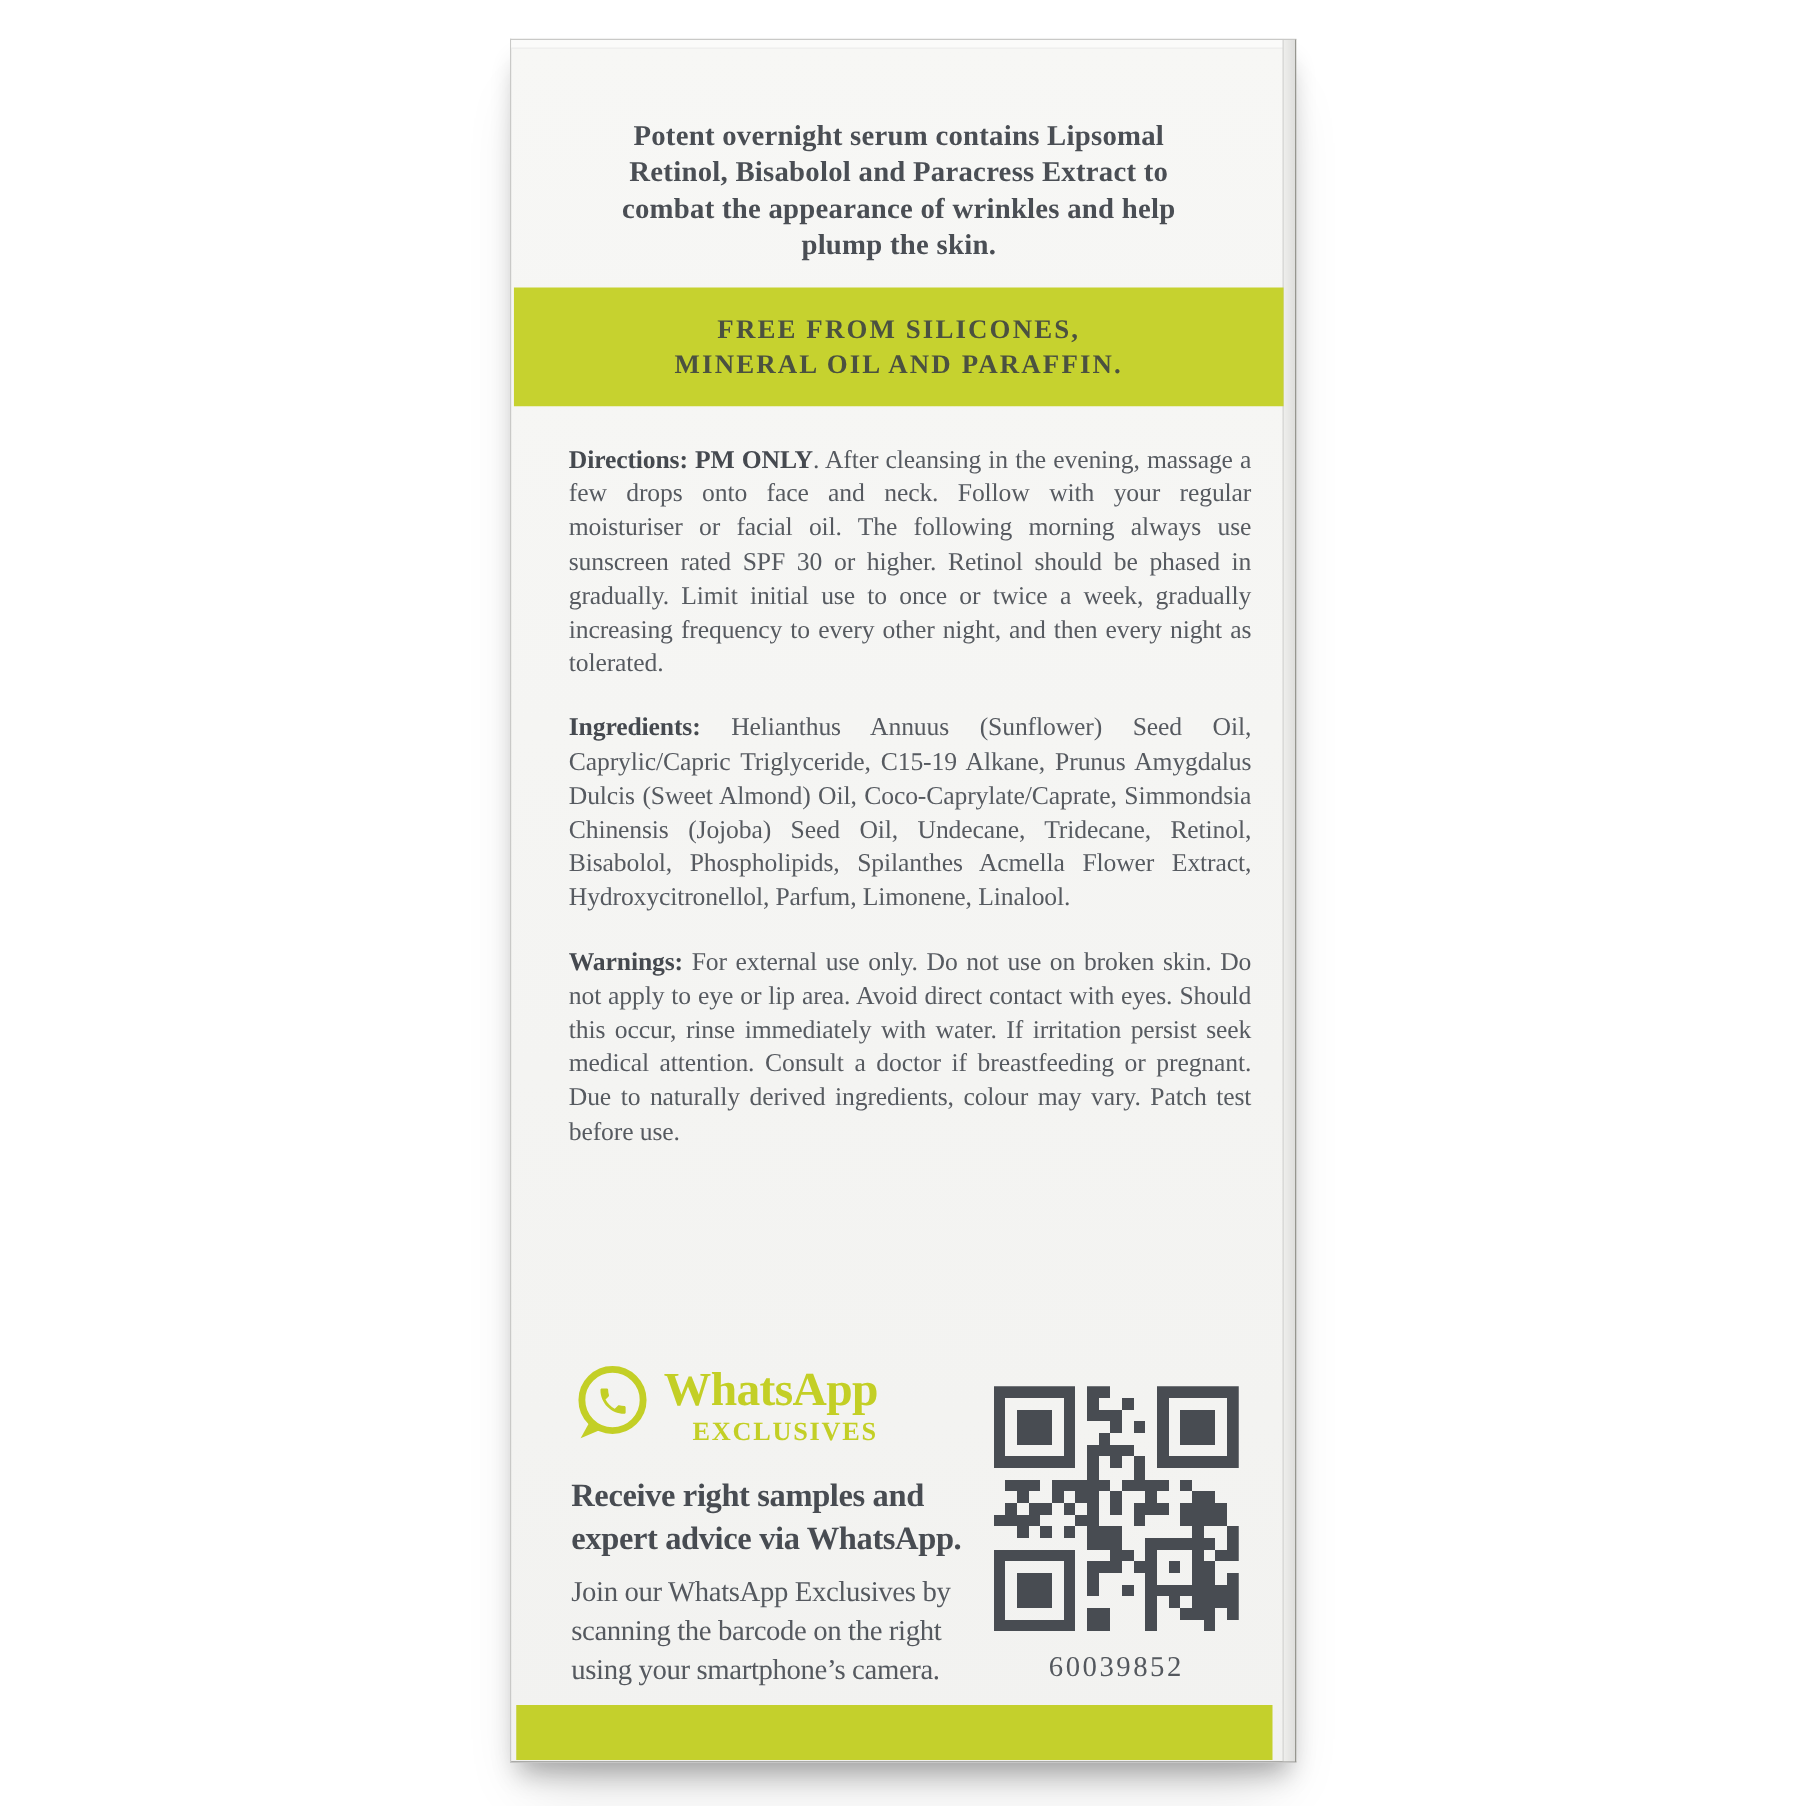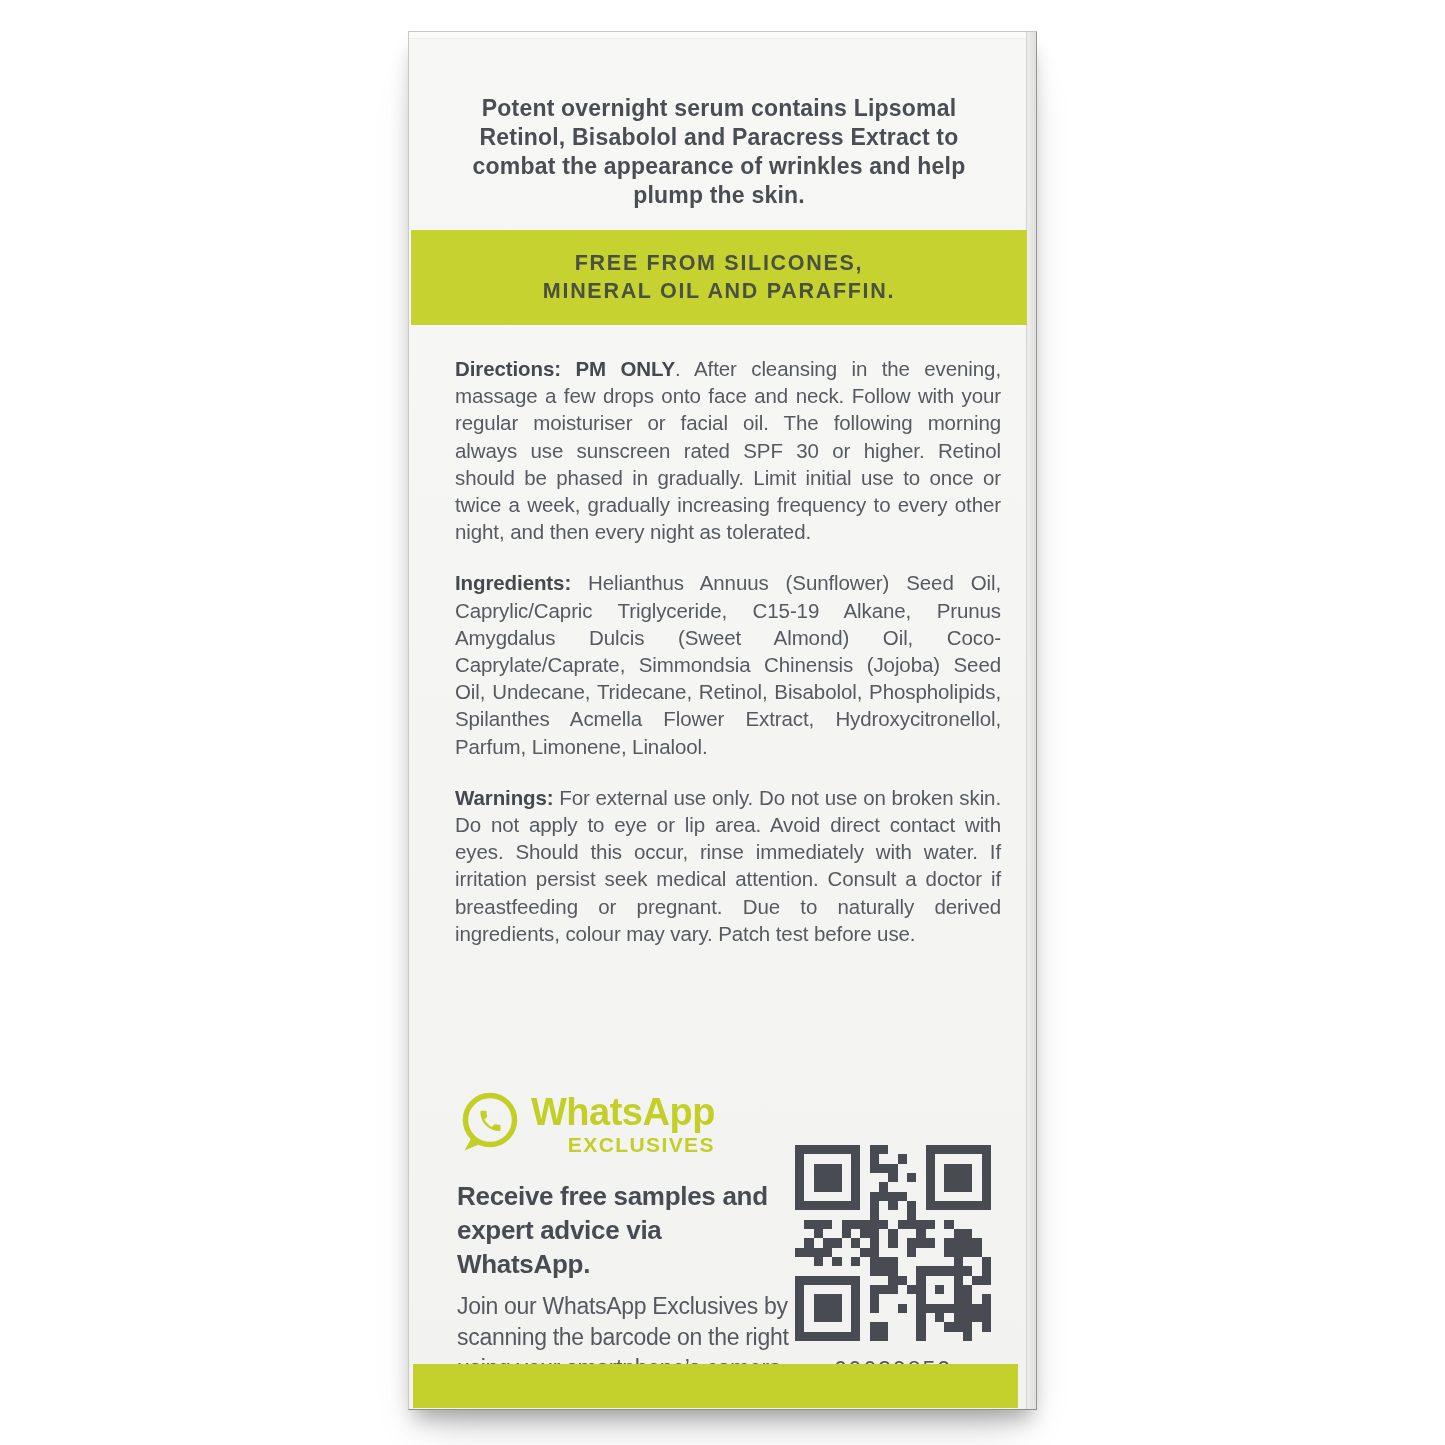--- a/index.html
+++ b/index.html
@@ -1,18 +1,18 @@
 <!DOCTYPE html>
 <html><head>
 <meta charset="utf-8">
 <style>
   html,body{margin:0;padding:0;background:#ffffff;}
   .stage{
     position:relative;width:1445px;height:1445px;background:#ffffff;overflow:hidden;
-    font-family:Liberation Sans, sans-serif;
+    font-family:Liberation Serif, serif;
   }
   .box{
     position:absolute;left:408px;top:31px;width:629px;height:1379px;
     background:linear-gradient(180deg,#f7f7f5 0%,#f4f4f2 60%,#f2f2f0 100%);
     border:1px solid #c9c9c7;border-right-color:#96968f;border-bottom-color:#8e8e8c;
     box-shadow:0 14px 20px -6px rgba(0,0,0,.30),0 32px 48px -16px rgba(0,0,0,.14);
     box-sizing:border-box;
   }
   .box-side{
     position:absolute;top:0;right:0;bottom:0;width:9px;
@@ -34,21 +34,21 @@
     display:flex;flex-direction:column;align-items:center;justify-content:center;gap:3px;
     color:#4b5140;font-weight:bold;font-size:21.5px;letter-spacing:1.7px;
   }
   .copy{
     padding:0 26px 0 44px;margin-top:30px;
     font-size:20.5px;line-height:27.2px;color:#565a60;text-align:justify;letter-spacing:-0.1px;
   }
   .copy p{margin:0 0 24px;}
   .copy strong{color:#45494f;}
 
-  .wa-row{position:absolute;left:46px;right:56px;top:1058px;display:flex;align-items:flex-end;}
+  .wa-row{position:absolute;left:46px;right:56px;top:1058px;display:flex;align-items:center;}
   .wa-left{width:338px;flex:0 0 auto;}
   .logo-row{display:flex;align-items:flex-start;gap:10px;}
   .wa-icon{width:64px;height:64px;flex:0 0 auto;}
   .wa-icon svg{width:64px;height:64px;display:block;}
   .wa-names{display:flex;flex-direction:column;align-items:flex-end;margin-top:2px;}
   .wa-brand{font-weight:bold;font-size:38px;line-height:40px;color:#c3cf26;letter-spacing:-0.5px;}
   .wa-sub{font-weight:bold;font-size:21px;color:#c3cf26;letter-spacing:1.4px;margin-top:1px;}
   .wa-pitch{margin-top:22px;font-weight:bold;font-size:26px;line-height:34px;color:#484c52;letter-spacing:-0.3px;}
   .wa-join{margin-top:10px;font-size:23px;line-height:31px;color:#55595f;letter-spacing:-0.3px;}
 
@@ -89,21 +89,21 @@
                 <circle cx="33" cy="30" r="24.5" fill="none" stroke="#c3cf26" stroke-width="5.5"></circle>
                 <path d="M15 47 L7.5 60.5 L23 54 Z" fill="#c3cf26"></path>
                 <path transform="translate(20,17.5) scale(1.12)" fill="#c3cf26" d="M6.62 10.79c1.44 2.83 3.76 5.14 6.59 6.59l2.2-2.2c.27-.27.67-.36 1.02-.24 1.12.37 2.33.57 3.57.57.55 0 1 .45 1 1V20c0 .55-.45 1-1 1-9.39 0-17-7.61-17-17 0-.55.45-1 1-1h3.5c.55 0 1 .45 1 1 0 1.25.2 2.45.57 3.57.11.35.03.74-.25 1.02l-2.2 2.2z"></path>
               </svg>
             </span>
             <span class="wa-names">
               <span class="wa-brand">WhatsApp</span>
               <span class="wa-sub">EXCLUSIVES</span>
             </span>
           </div>
-          <div class="wa-pitch">Receive free samples and expert advice via WhatsApp.</div>
+          <div class="wa-pitch">Receive right samples and expert advice via WhatsApp.</div>
           <div class="wa-join">Join our WhatsApp Exclusives by scanning the barcode on the right using your smartphone’s camera.</div>
         </div>
 
         <div class="qr-col">
           <div class="qr-code">
             <svg viewBox="0 0 21 21" aria-hidden="true">
                 <rect x="0" y="0" width="1" height="1"></rect>
                 <rect x="1" y="0" width="1" height="1"></rect>
                 <rect x="2" y="0" width="1" height="1"></rect>
                 <rect x="3" y="0" width="1" height="1"></rect>

